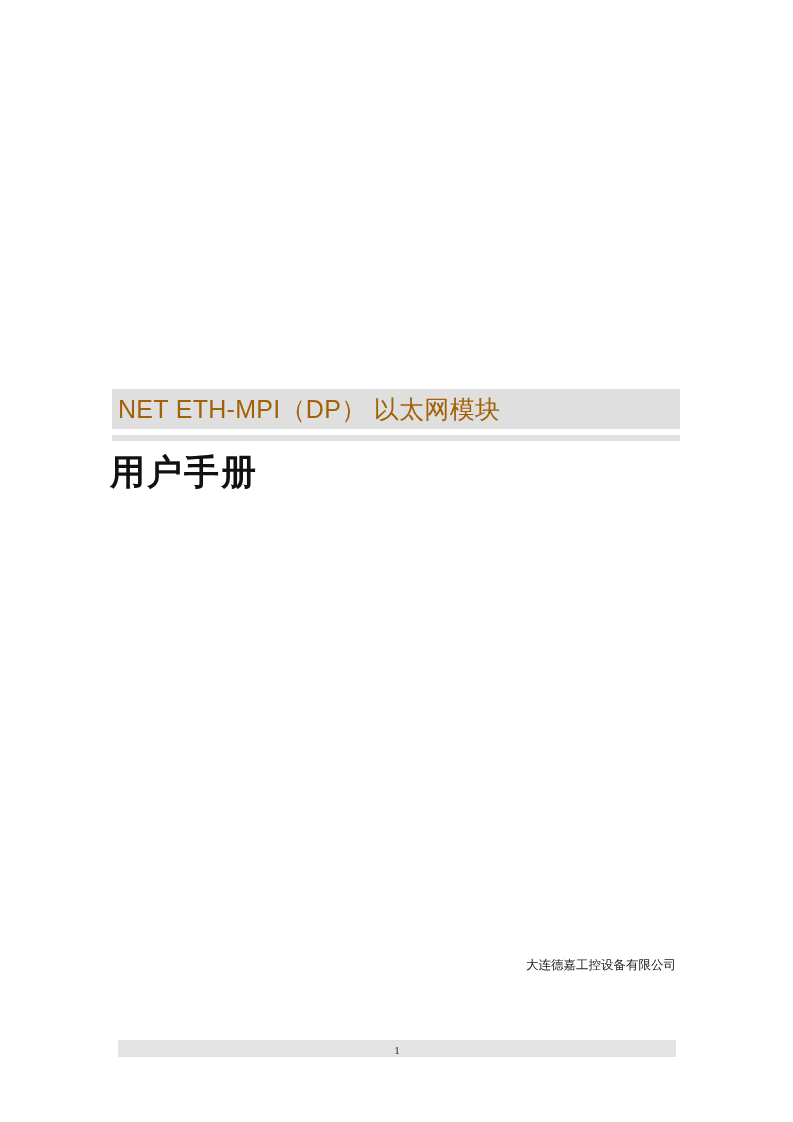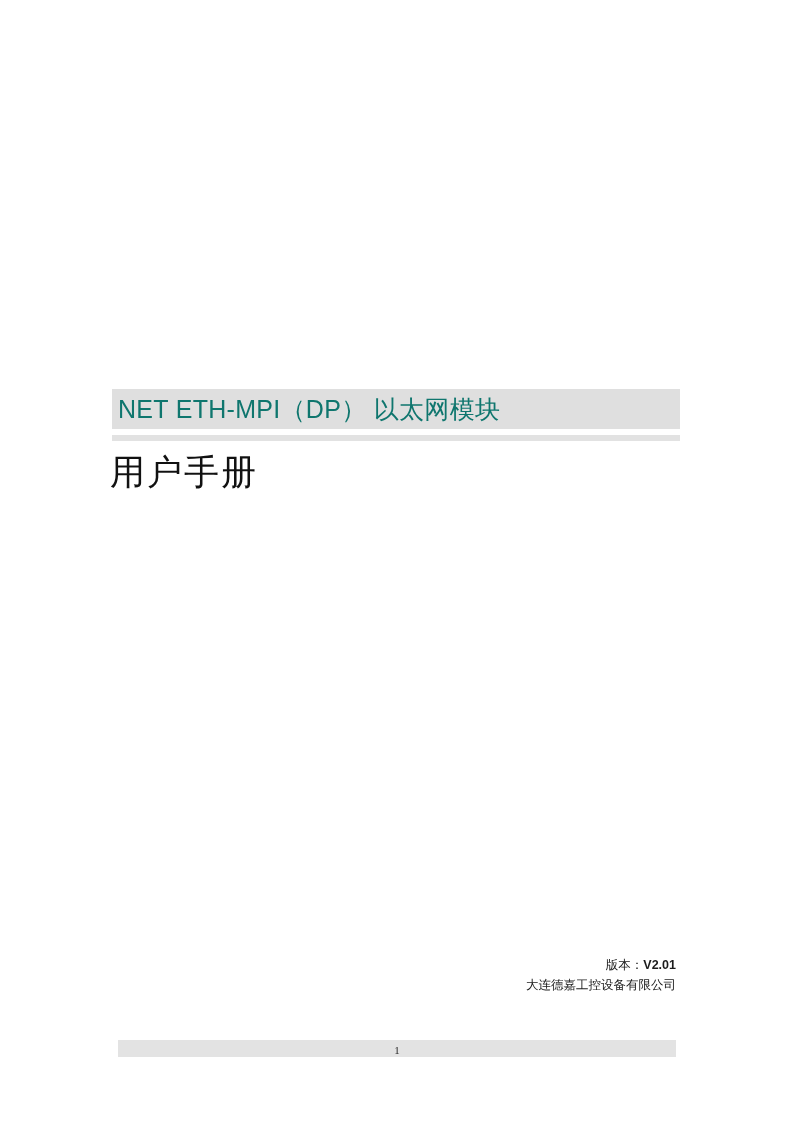--- a/index.html
+++ b/index.html
@@ -40,41 +40,41 @@
     box-sizing: border-box;
     white-space: nowrap;
     overflow: hidden;
   }
 
   .title-text {
     font-family: "Liberation Sans", "DejaVu Sans", sans-serif;
     font-size: 25px;
     font-weight: 400;
     letter-spacing: 0.3px;
-    color: #0f766e;
+    color: #a16207;
     display: inline-block;
     vertical-align: middle;
     line-height: 1;
   }
 
   .title-rule {
     margin-top: 6px;
     height: 6px;
     background: #e2e2e2;
     width: 100%;
   }
 
   
   .subtitle {
     position: absolute;
     left: 110px;
     top: 452px;
     font-family: "Liberation Serif", "DejaVu Serif", serif;
     font-size: 35px;
-    font-weight: 400;
+    font-weight: 700;
     letter-spacing: 2px;
     color: #111111;
     line-height: 1.2;
     white-space: nowrap;
   }
 
   
   .imprint {
     position: absolute;
     right: 117px;
@@ -125,23 +125,20 @@
     <div class="title-band">
       <span class="title-text">NET  ETH-MPI（DP） 以太网模块</span>
     </div>
     <div class="title-rule"></div>
   </div>
 
   <div class="subtitle">用户手册</div>
 
   <div class="imprint">
     <div class="imprint-line">
-      <span>版本：</span><span class="ascii">V2.01</span>
-    </div>
-    <div class="imprint-line">
       <span>大连德嘉工控设备有限公司</span>
     </div>
   </div>
 
   <div class="footer-band">
     <span class="footer-pageno">1</span>
   </div>
 
 </div>
 

